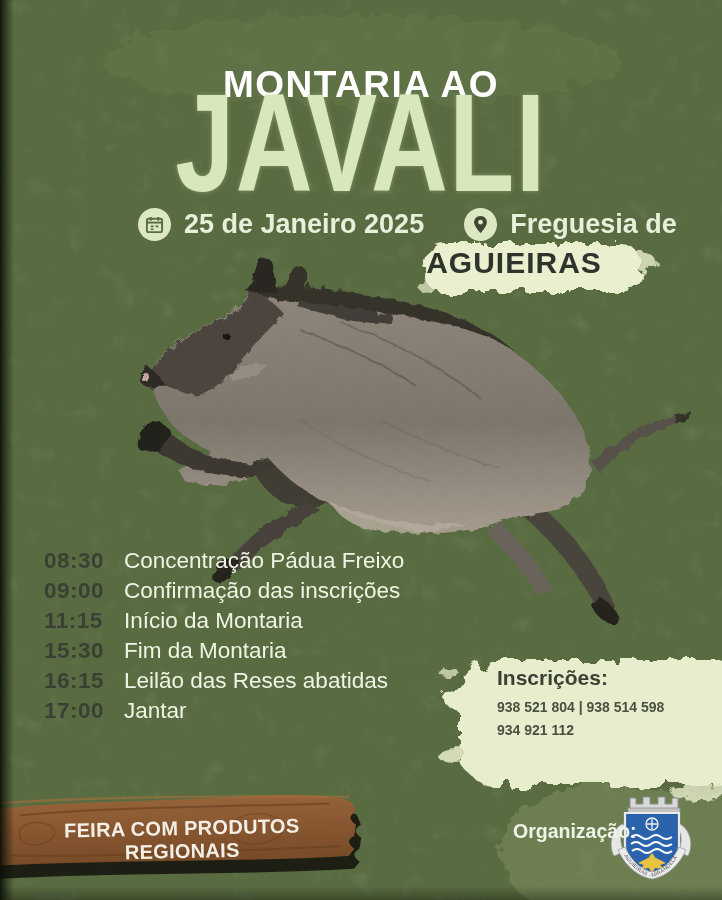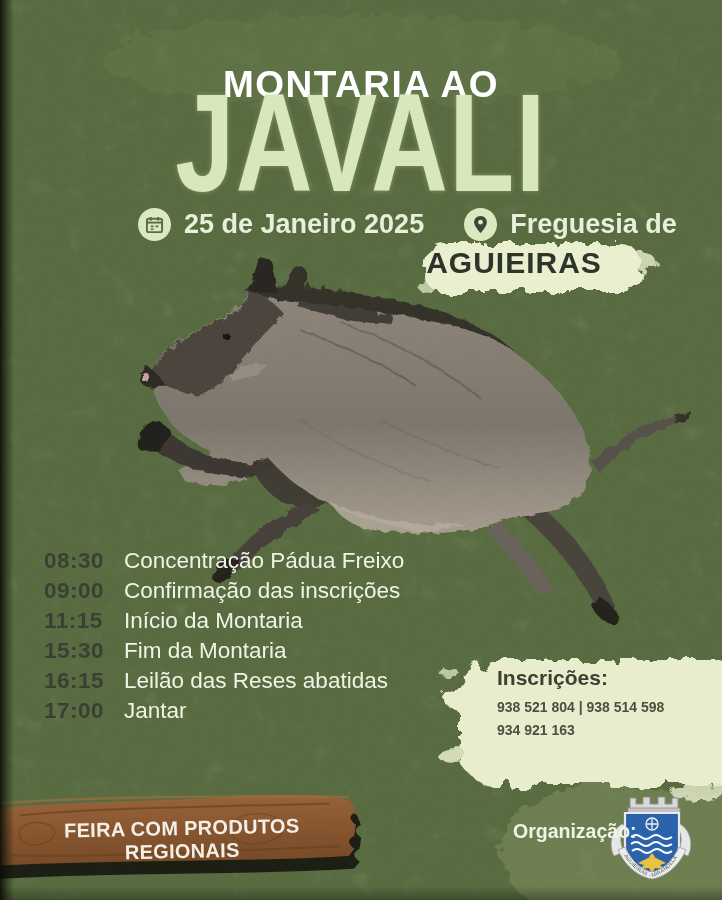--- a/index.html
+++ b/index.html
@@ -280,21 +280,21 @@
     </div>
     <div class="program-row">
       <span class="program-time">17:00</span>
       <span class="program-label">Jantar</span>
     </div>
   </div>
 
   <div class="abs inscricoes">
     <div class="inscricoes-heading">Inscrições:</div>
     <div class="inscricoes-line">938 521 804 | 938 514 598</div>
-    <div class="inscricoes-line">934 921 163</div>
+    <div class="inscricoes-line">934 921 112</div>
   </div>
 
   <div class="abs plank-label">FEIRA COM PRODUTOS REGIONAIS</div>
 
   <div class="abs org-label">Organização:</div>
 
   <div class="abs edge-left"></div>
   <div class="abs edge-bottom"></div>
 </div>
 

